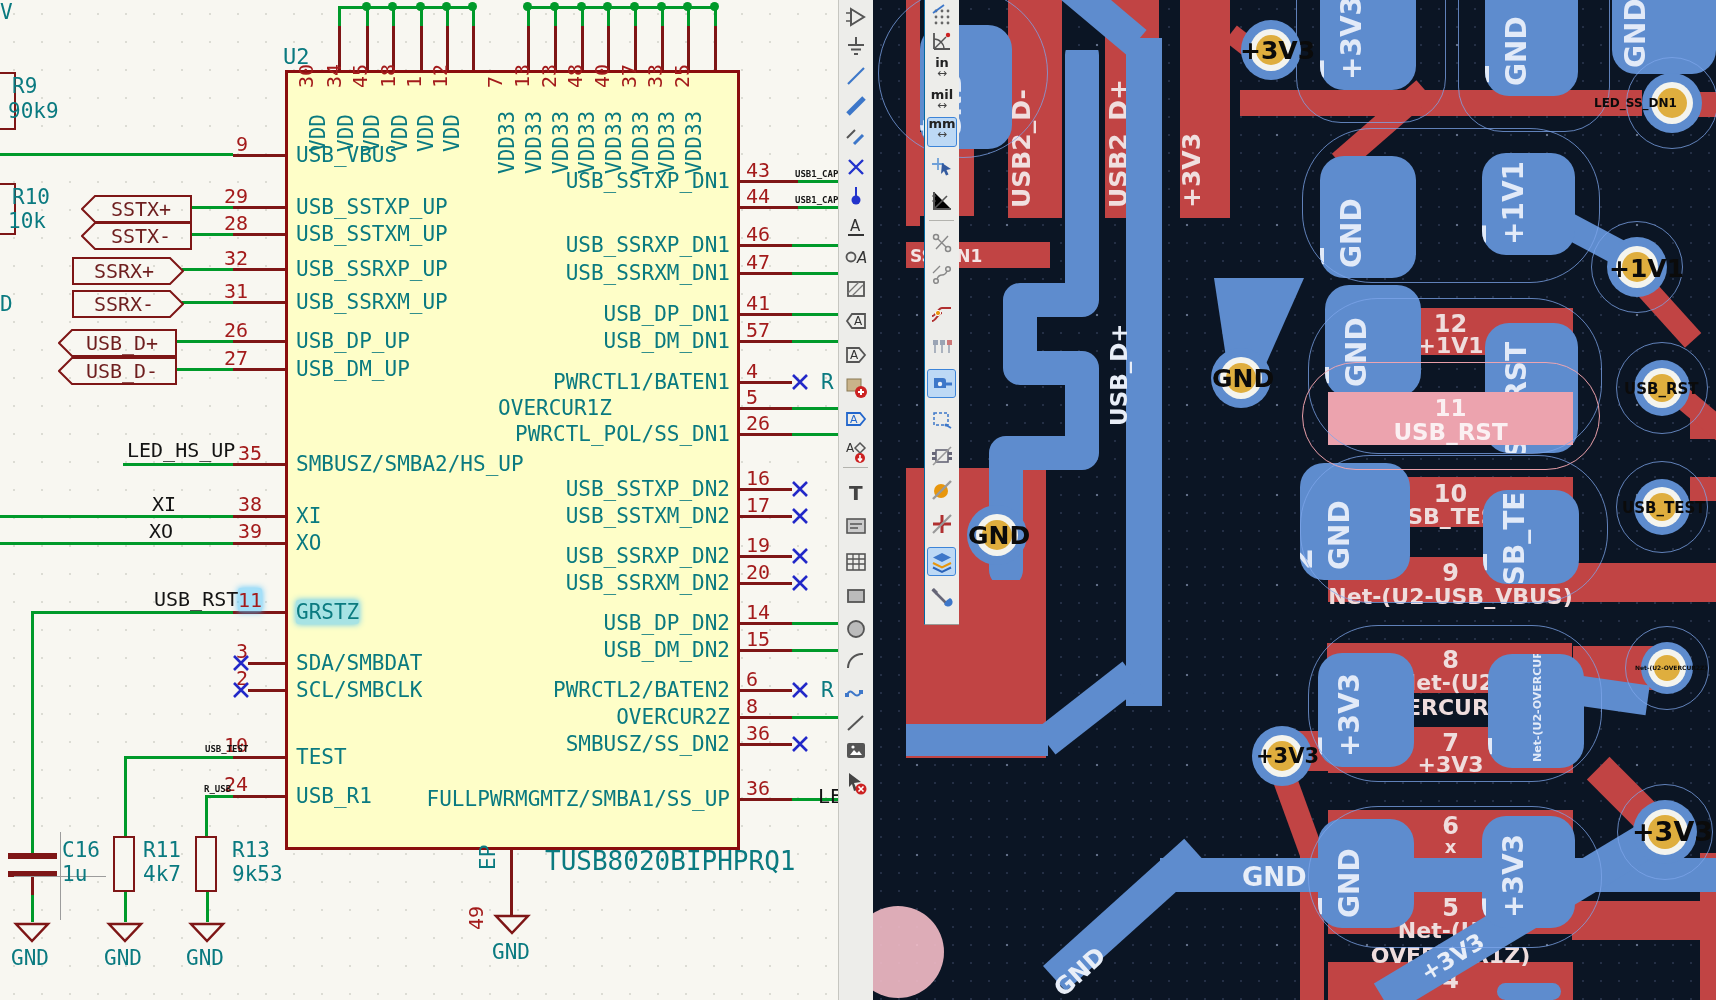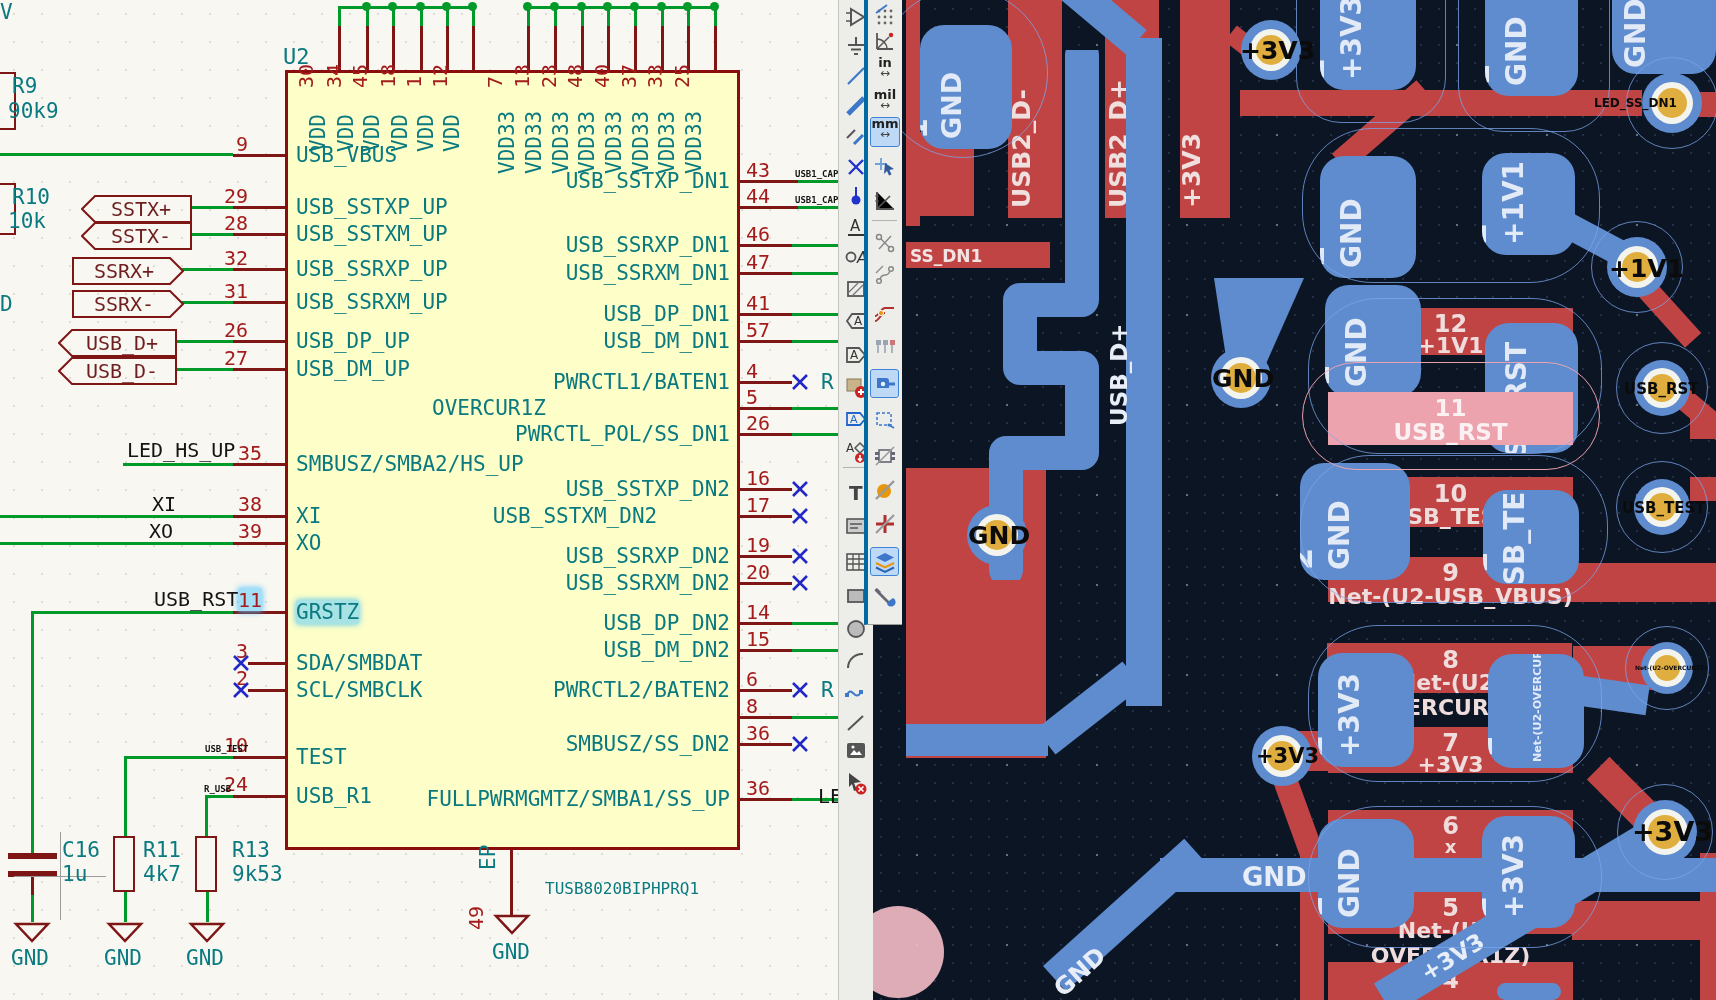--- a/index.html
+++ b/index.html
@@ -22,21 +22,21 @@
   .ref{position:absolute;color:#0A7A80;font-size:21px;white-space:nowrap}
   .vt{position:absolute;transform-origin:0 100%;transform:rotate(-90deg);white-space:nowrap}
   .hl{background:rgba(80,200,255,.5);border-radius:2px;box-shadow:0 0 6px rgba(60,190,255,.9)}
   .res{position:absolute;border:2.5px solid #7E1616;background:#F8F7F1;box-sizing:border-box}
   .ncx{position:absolute;width:18px;height:18px}
   .hsvg{position:absolute}
   .xh{position:absolute;background:#9C9C9C}
   
   .tb{position:absolute;top:0;width:34px;background:#EDEDEA;z-index:50}
   #tbs{left:838px;height:1000px;border-left:1px solid #C6C6C0}
-  #tbp{left:864px;height:624px;border-left:4px solid #0369a1;border-bottom:1px solid #9A9A96}
+  #tbp{left:924px;height:624px;border-left:1px solid #0369a1;border-bottom:1px solid #9A9A96}
   .ic{position:absolute;left:3px;width:27px;height:27px;display:flex;align-items:center;justify-content:center}
   .sel{background:#BDD9F5;outline:1.5px solid #3C84D8;border-radius:2px}
   .tdiv{position:absolute;left:4px;width:25px;height:1px;background:#B3B3AE}
   .unit{position:absolute;left:3px;width:28px;text-align:center;color:#222;
         font-family:"DejaVu Sans",sans-serif;font-size:13px;font-weight:bold;line-height:11px}
   .unit .ar{font-size:12px;font-weight:normal;color:#444}
   
   #pcb{position:absolute;left:872px;top:0;width:844px;height:1000px;background:#0B1524;
        background-image:radial-gradient(rgba(160,175,205,.5) 1.2px,transparent 1.6px),
                         radial-gradient(rgba(100,115,155,.28) 1px,transparent 1.3px);
@@ -59,21 +59,21 @@
   .viat{position:absolute;color:#0B0B0B;font-family:"DejaVu Sans",sans-serif;font-weight:bold;white-space:nowrap;z-index:9}
   .tl{position:absolute;color:#E8EEF8;font-family:"DejaVu Sans",sans-serif;font-weight:bold;white-space:nowrap;z-index:6}
 </style>
 </head>
 <body>
 
 <div id="sch">
 
   <div id="sym"></div>
   <span class="ref" style="left:283px;top:44px;font-size:22px">U2</span>
-  <span class="ref" style="left:545px;top:879px;font-size:16px">TUSB8020BIPHPRQ1</span>
+  <span class="ref" style="left:545px;top:846px;font-size:26px">TUSB8020BIPHPRQ1</span>
 
   <div>
     <div class="w" style="left:338px;top:6px;width:136px;height:3px"></div>
     <div class="w" style="left:527px;top:6px;width:190px;height:3px"></div>
   </div>
 
   <div>
     <div class="w" style="left:338px;top:6px;width:3px;height:20px"></div>
       <div class="wr" style="left:338px;top:26px;width:3px;height:44px"></div>
     <div class="w" style="left:366px;top:6px;width:3px;height:20px"></div>
@@ -251,29 +251,30 @@
   <span class="pinnum" style="left:746px;top:694px">8</span>
   <span class="pinnum" style="left:746px;top:721px">36</span>
   <span class="pinnum" style="left:746px;top:776px">36</span>
 
   <span class="pinname" style="left:420px;top:169px;width:310px;text-align:right">USB_SSTXP_DN1</span>
   <span class="pinname" style="left:420px;top:233px;width:310px;text-align:right">USB_SSRXP_DN1</span>
   <span class="pinname" style="left:420px;top:261px;width:310px;text-align:right">USB_SSRXM_DN1</span>
   <span class="pinname" style="left:420px;top:302px;width:310px;text-align:right">USB_DP_DN1</span>
   <span class="pinname" style="left:420px;top:329px;width:310px;text-align:right">USB_DM_DN1</span>
   <span class="pinname" style="left:420px;top:370px;width:310px;text-align:right">PWRCTL1/BATEN1</span>
-  <span class="pinname" style="left:432px;top:396px;width:310px;text-align:left">OVERCUR1Z</span>
+  <span class="pinname" style="left:400px;top:396px;width:310px;text-align:center">OVERCUR1Z</span>
   <span class="pinname" style="left:420px;top:422px;width:310px;text-align:right">PWRCTL_POL/SS_DN1</span>
   <span class="pinname" style="left:420px;top:477px;width:310px;text-align:right">USB_SSTXP_DN2</span>
-  <span class="pinname" style="left:420px;top:504px;width:310px;text-align:center">USB_SSTXM_DN2</span>
+  <span class="pinname" style="left:420px;top:504px;width:310px;text-align:right">USB_SSTXM_DN2</span>
   <span class="pinname" style="left:420px;top:544px;width:310px;text-align:right">USB_SSRXP_DN2</span>
   <span class="pinname" style="left:420px;top:571px;width:310px;text-align:right">USB_SSRXM_DN2</span>
   <span class="pinname" style="left:420px;top:611px;width:310px;text-align:right">USB_DP_DN2</span>
   <span class="pinname" style="left:420px;top:638px;width:310px;text-align:right">USB_DM_DN2</span>
   <span class="pinname" style="left:420px;top:678px;width:310px;text-align:right">PWRCTL2/BATEN2</span>
+  <span class="pinname" style="left:420px;top:705px;width:310px;text-align:right">OVERCUR2Z</span>
   <span class="pinname" style="left:420px;top:732px;width:310px;text-align:right">SMBUSZ/SS_DN2</span>
   <span class="pinname" style="left:400px;top:787px;width:330px;text-align:right">FULLPWRMGMTZ/SMBA1/SS_UP</span>
 
   <svg class="ncx" style="left:232px;top:654px">
       <path d="M2,2 16,16 M16,2 2,16" stroke="#2228C8" stroke-width="2.6"></path>
     </svg>
   <svg class="ncx" style="left:232px;top:681px">
       <path d="M2,2 16,16 M16,2 2,16" stroke="#2228C8" stroke-width="2.6"></path>
     </svg>
   <svg class="ncx" style="left:791px;top:373px">

